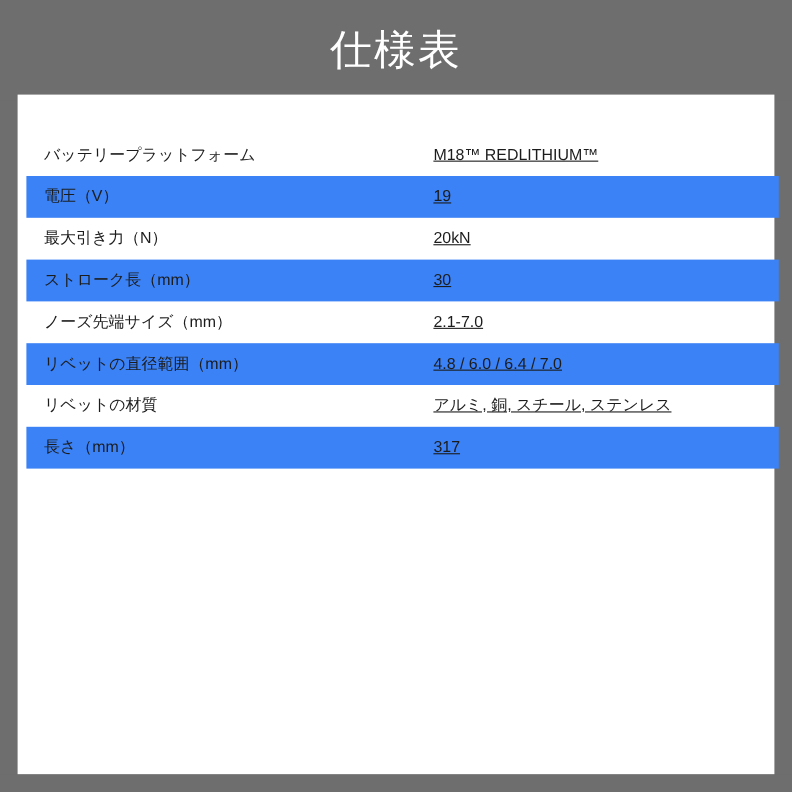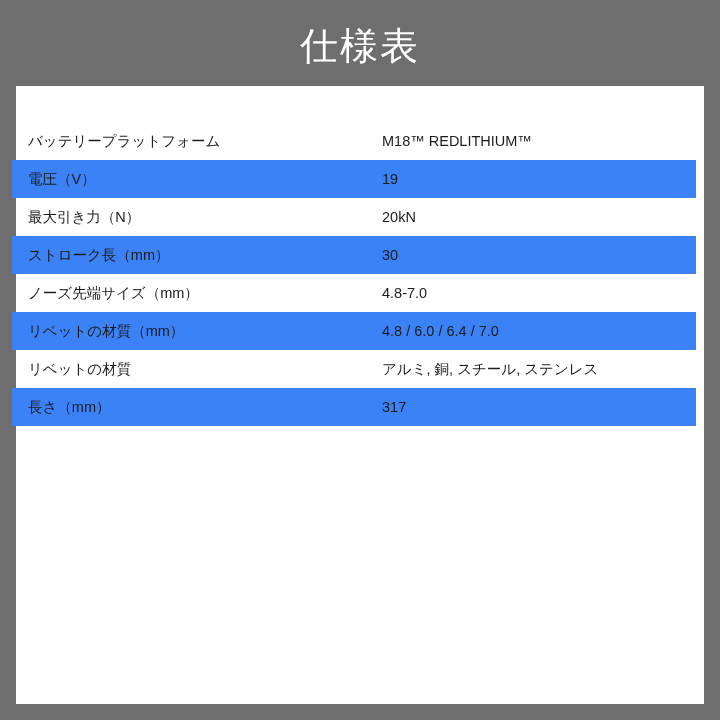--- a/index.html
+++ b/index.html
@@ -38,21 +38,21 @@
   .sheet {
     position: absolute;
     left: 16px;
     top: 86px;
     width: 688px;
     height: 618px;
     background: #ffffff;
   }
   .spec-table {
     position: absolute;
-    left: 12px;
+    left: 24px;
     top: 122px;
     width: 664px;
     border-collapse: collapse;
     table-layout: fixed;
   }
   .spec-table tr {
     height: 38px;
   }
   .spec-table tr.alt {
     background: #3b82f6;
@@ -65,20 +65,21 @@
     border: none;
     white-space: nowrap;
     line-height: 38px;
   }
   .spec-table td.label {
     width: 350px;
   }
   .spec-table td.value {
     width: 314px;
     padding-left: 4px;
+    text-decoration: underline;
   }
   .footer-spacer {
     position: absolute;
     left: 0;
     bottom: 0;
     width: 720px;
     height: 16px;
     background: #6e6e6e;
   }
 </style>
@@ -107,24 +108,24 @@
       <tr>
         <td class="label">最大引き力（N）</td>
         <td class="value">20kN</td>
       </tr>
       <tr class="alt">
         <td class="label">ストローク長（mm）</td>
         <td class="value">30</td>
       </tr>
       <tr>
         <td class="label">ノーズ先端サイズ（mm）</td>
-        <td class="value">4.8-7.0</td>
+        <td class="value">2.1-7.0</td>
       </tr>
       <tr class="alt">
-        <td class="label">リベットの材質（mm）</td>
+        <td class="label">リベットの直径範囲（mm）</td>
         <td class="value">4.8 / 6.0 / 6.4 / 7.0</td>
       </tr>
       <tr>
         <td class="label">リベットの材質</td>
         <td class="value">アルミ, 銅, スチール, ステンレス</td>
       </tr>
       <tr class="alt">
         <td class="label">長さ（mm）</td>
         <td class="value">317</td>
       </tr>

